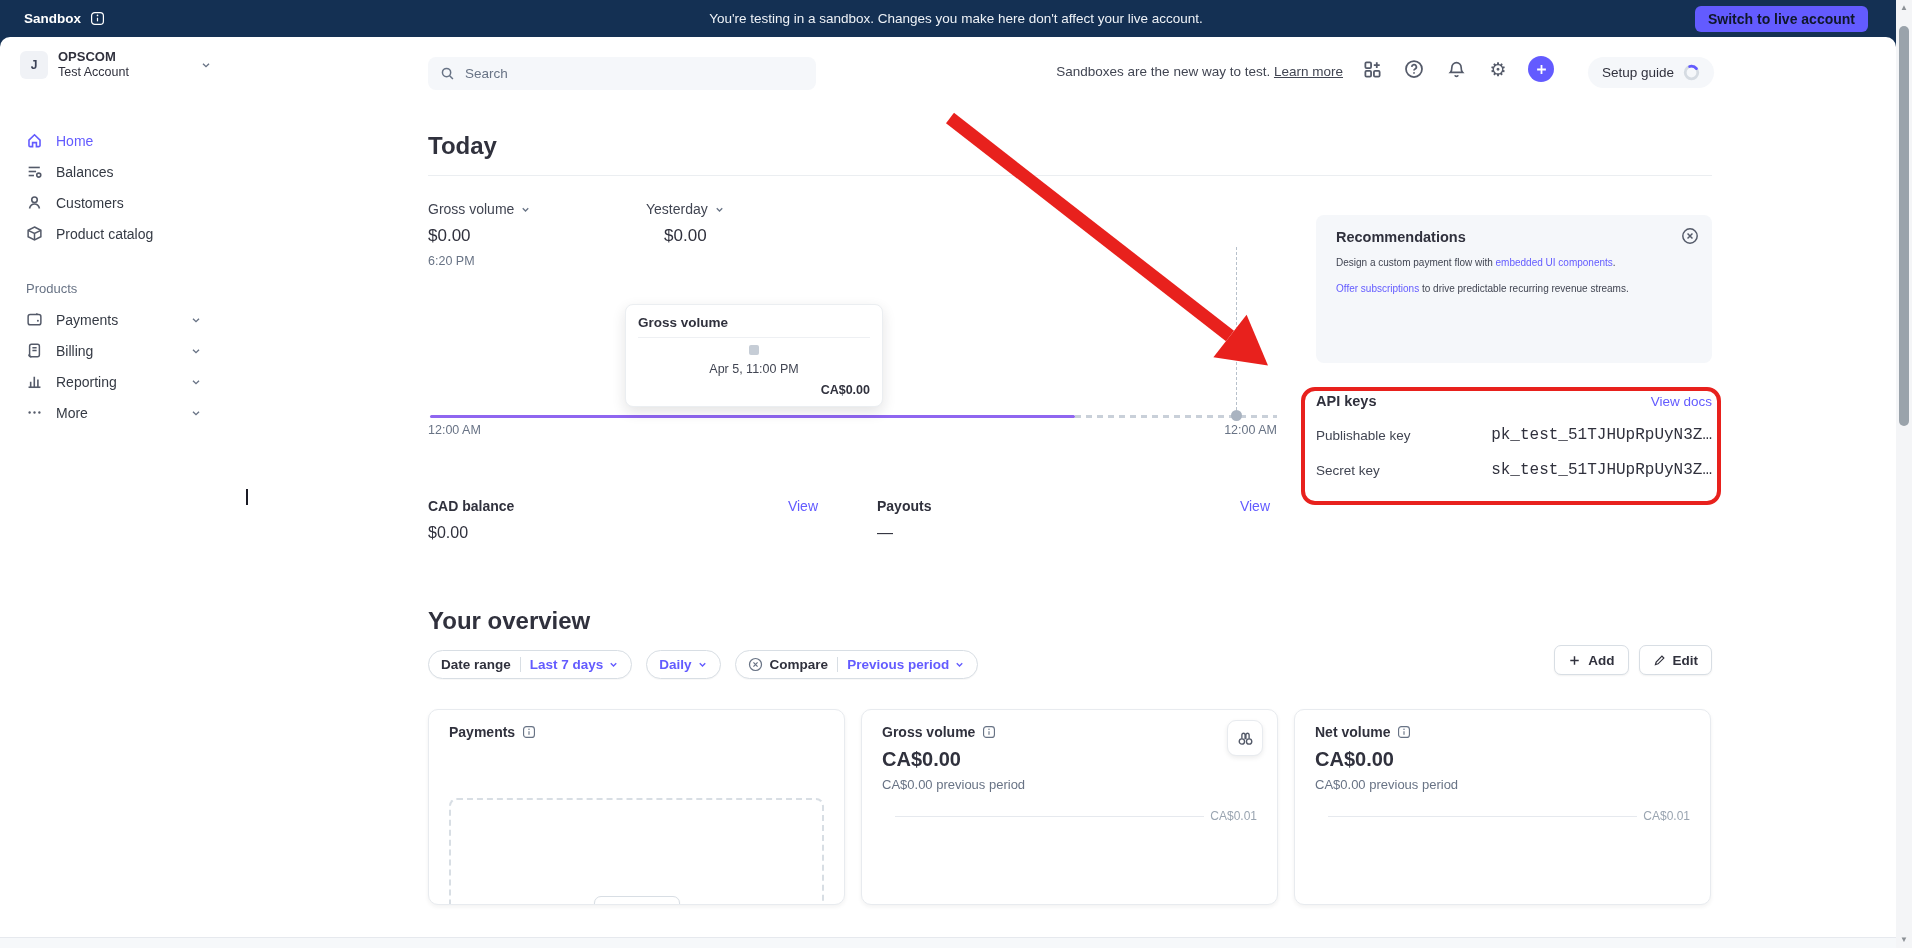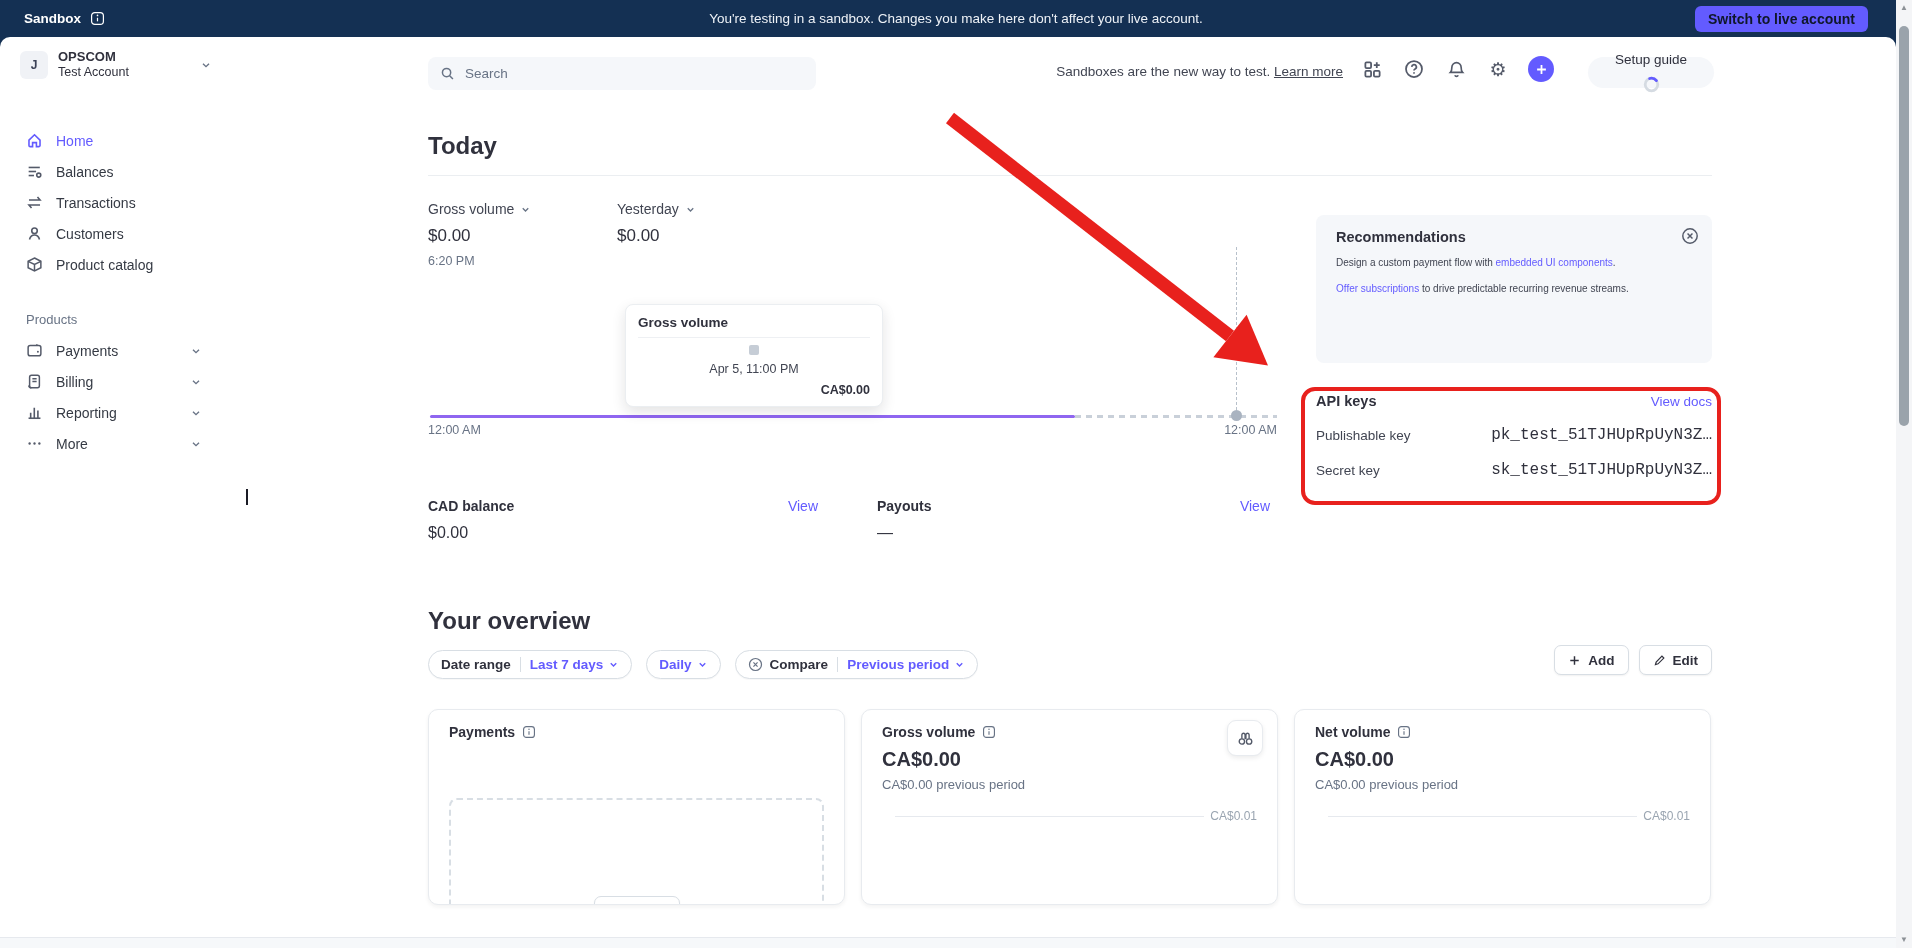--- a/index.html
+++ b/index.html
@@ -40,26 +40,26 @@
   .search-box input::placeholder{color:#687385;}
   .hdr-banner{position:absolute;left:860px;top:27px;width:483px;text-align:right;font-size:13.5px;color:#414552;}
   .hdr-banner a{color:#414552;text-decoration:underline;cursor:pointer;}
   .hdr-icons{position:absolute;left:1360px;top:19px;display:flex;align-items:center;gap:18px;color:#545a69;}
   .hicon{cursor:pointer;display:flex;align-items:center;justify-content:center;width:24px;height:24px;}
   .gear-glyph{font-size:19px;line-height:1;}
   .plus-circle{width:26px;height:26px;border-radius:50%;background:#635bff;color:#fff;display:flex;
                align-items:center;justify-content:center;cursor:pointer;}
   .setup-pill{position:absolute;left:1588px;top:20px;width:126px;height:31px;border-radius:16px;
               background:#f5f7fa;display:flex;align-items:center;justify-content:center;gap:9px;
-              font-size:13.5px;color:#30313d;cursor:pointer;flex-direction:column;}
+              font-size:13.5px;color:#30313d;cursor:pointer;}
   
   .today-title{position:absolute;left:428px;top:95px;font-size:24px;font-weight:700;color:#30313d;}
   .today-divider{position:absolute;left:428px;top:138px;width:1284px;height:1px;background:#ebeef1;}
   .stat{position:absolute;top:164px;}
-  .stat-1{left:428px;} .stat-2{left:617px;}
+  .stat-1{left:428px;} .stat-2{left:646px;text-align:center;}
   .stat-label{display:flex;align-items:center;gap:6px;font-size:14px;color:#414552;cursor:pointer;}
   .stat-label .chev{color:#687385;}
   .stat-value{margin-top:9px;font-size:17px;color:#30313d;}
   .stat-time{margin-top:8px;font-size:12.5px;color:#687385;}
   
   .hover-line{position:absolute;left:1236px;top:210px;height:168px;width:0;border-left:1px dashed #b7c0cb;}
   .line-solid{position:absolute;left:430px;top:378px;width:645px;height:3px;background:#8f66f0;border-radius:2px;}
   .line-dashed{position:absolute;left:1075px;top:378px;width:202px;height:3px;
       background:repeating-linear-gradient(90deg,#c9d0d9 0 6px,transparent 6px 11px);}
   .hover-dot{position:absolute;left:1231px;top:373px;width:11px;height:11px;border-radius:50%;background:#a9b3c0;}
@@ -197,29 +197,20 @@
               <line x1="2.5" y1="8" x2="9.5" y2="8"></line>
             <line x1="2.5" y1="11.8" x2="7.5" y2="11.8"></line>
               <circle cx="12" cy="11.4" r="1.9"></circle>
             </svg>
         </span>
         <span>Balances</span>
       </div>
       <div class="nav-item">
         <span class="ni">
           <svg class="ic" width="17" height="17" viewBox="0 0 16 16" fill="none" stroke="currentColor" stroke-width="1.5">
-            <path d="M2.8 5.6h10.4l-2.4-2.8"></path>
-              <path d="M13.2 10.4H2.8l2.4 2.8"></path>
-            </svg>
-        </span>
-        <span>Transactions</span>
-      </div>
-      <div class="nav-item">
-        <span class="ni">
-          <svg class="ic" width="17" height="17" viewBox="0 0 16 16" fill="none" stroke="currentColor" stroke-width="1.5">
             <circle cx="8" cy="5.4" r="2.6"></circle>
               <path d="M3.3 13.6c.7-2.7 2.5-4.2 4.7-4.2s4 1.5 4.7 4.2"></path>
             </svg>
         </span>
         <span>Customers</span>
       </div>
       <div class="nav-item">
         <span class="ni">
           <svg class="ic" width="17" height="17" viewBox="0 0 16 16" fill="none" stroke="currentColor" stroke-width="1.4">
             <path d="M8 1.9 14 5v6L8 14.1 2 11V5z"></path>

